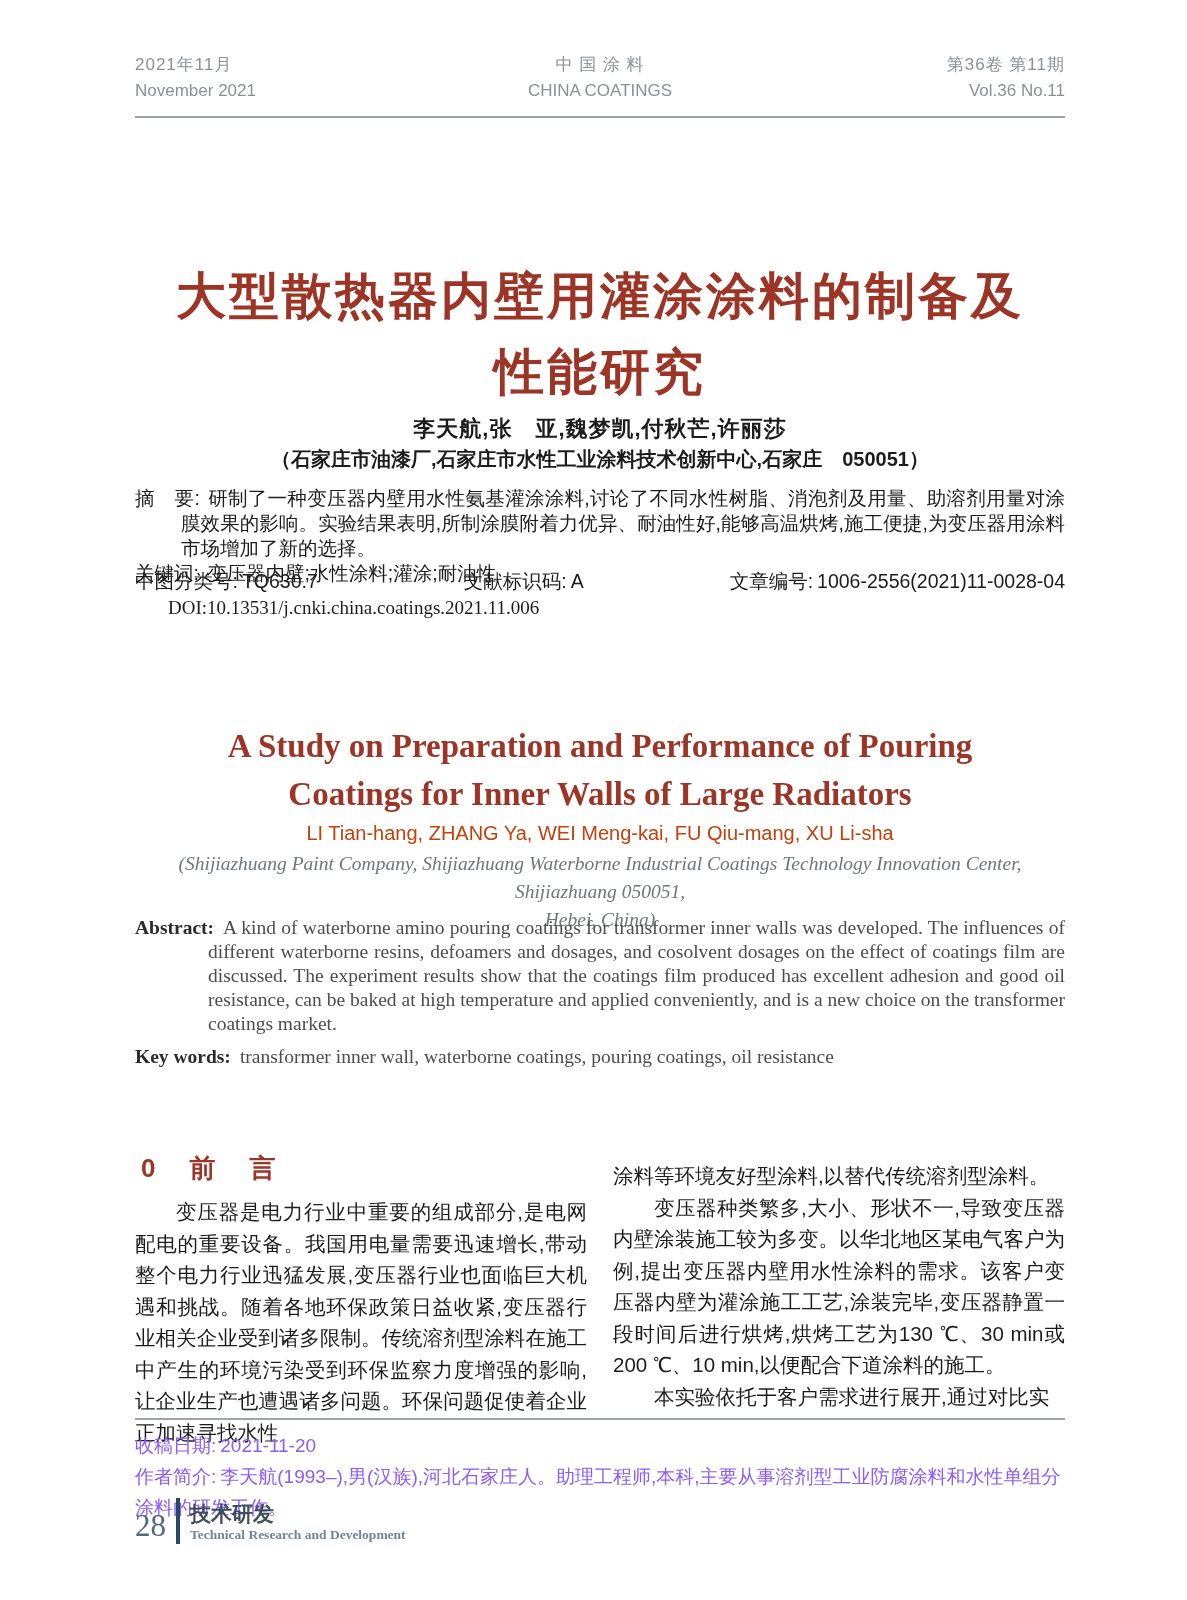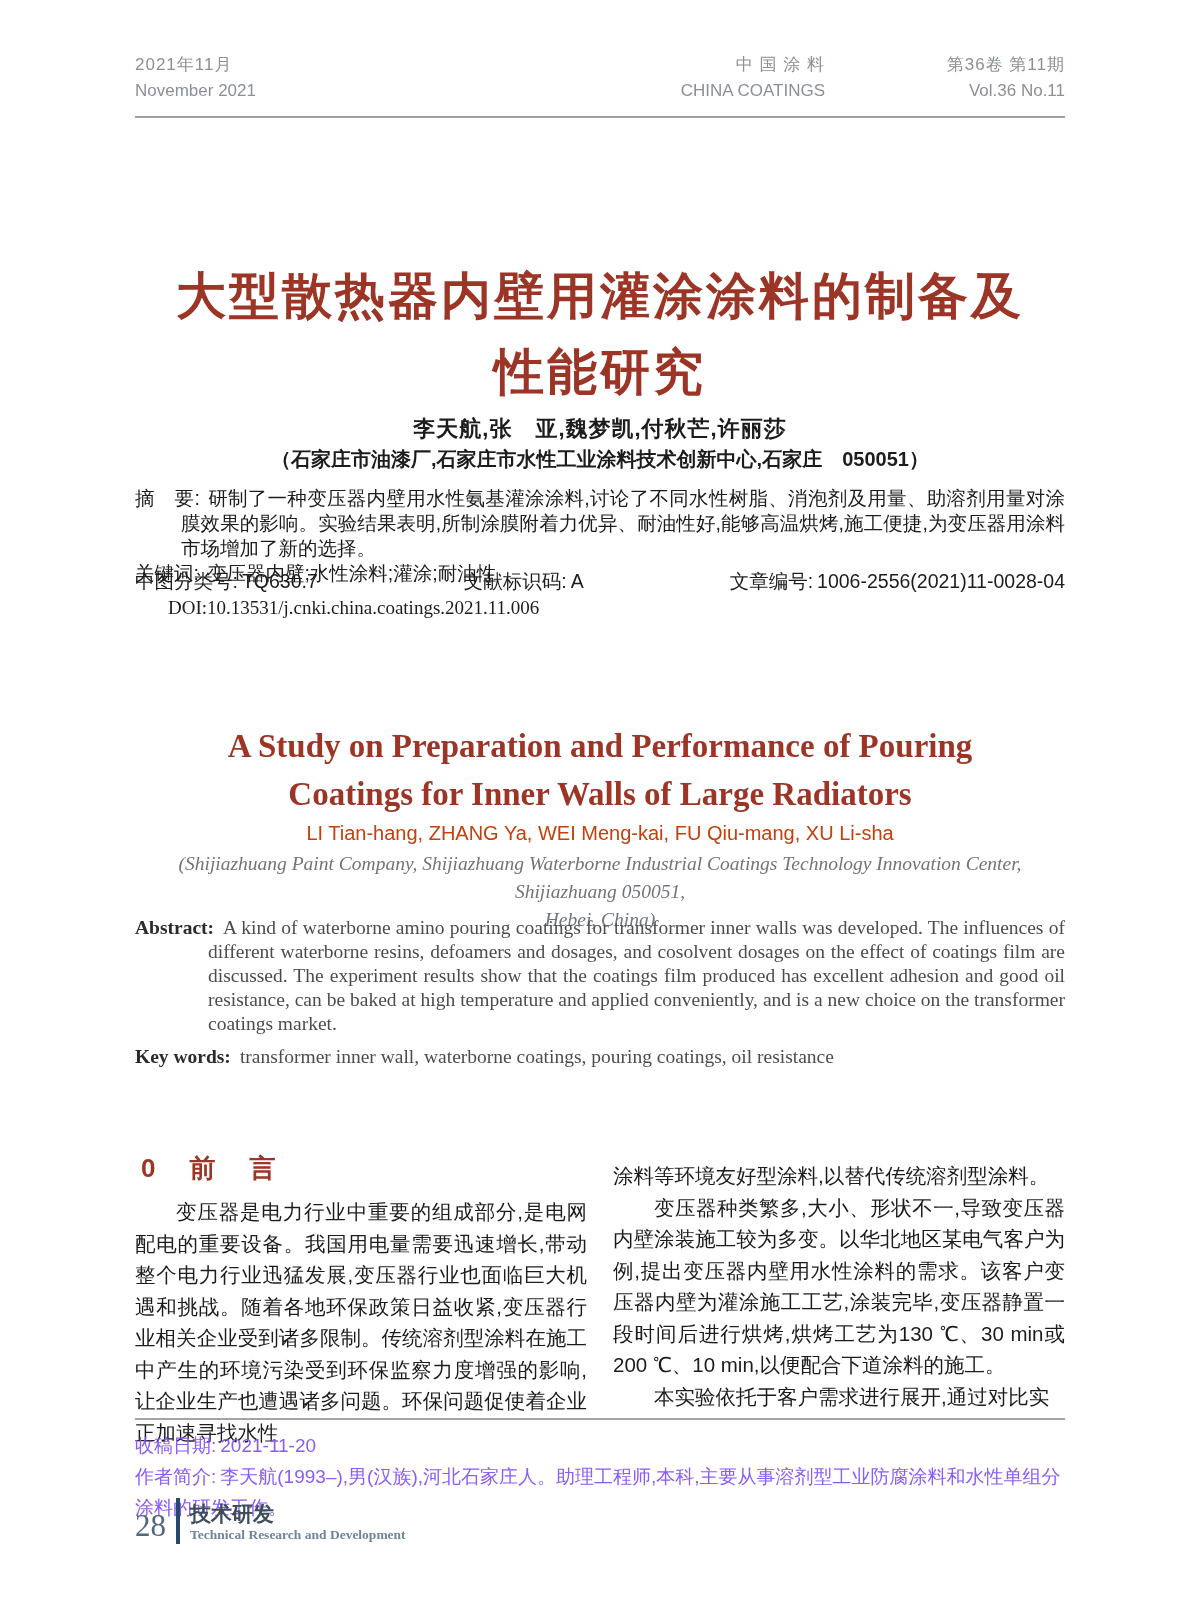--- a/index.html
+++ b/index.html
@@ -17,21 +17,21 @@
   
   .jheader {
     top:52px;
     display:flex; align-items:flex-end;
     padding-bottom:12px;
     border-bottom:2px solid #9aa0a6;
     color:#8a9096;
     font-size:17px; line-height:26px;
   }
   .jh-left  { width:240px; text-align:left; }
-  .jh-center{ flex:1; text-align:right; }
+  .jh-center{ flex:1; text-align:center; }
   .jh-right { width:240px; text-align:right; }
   .jh-cn { letter-spacing:1px; }
 
   
   .title-cn {
     top:258px;
     text-align:center;
     color:#9c3526;
     font-size:50px; font-weight:bold;
     line-height:76px; letter-spacing:3px;

